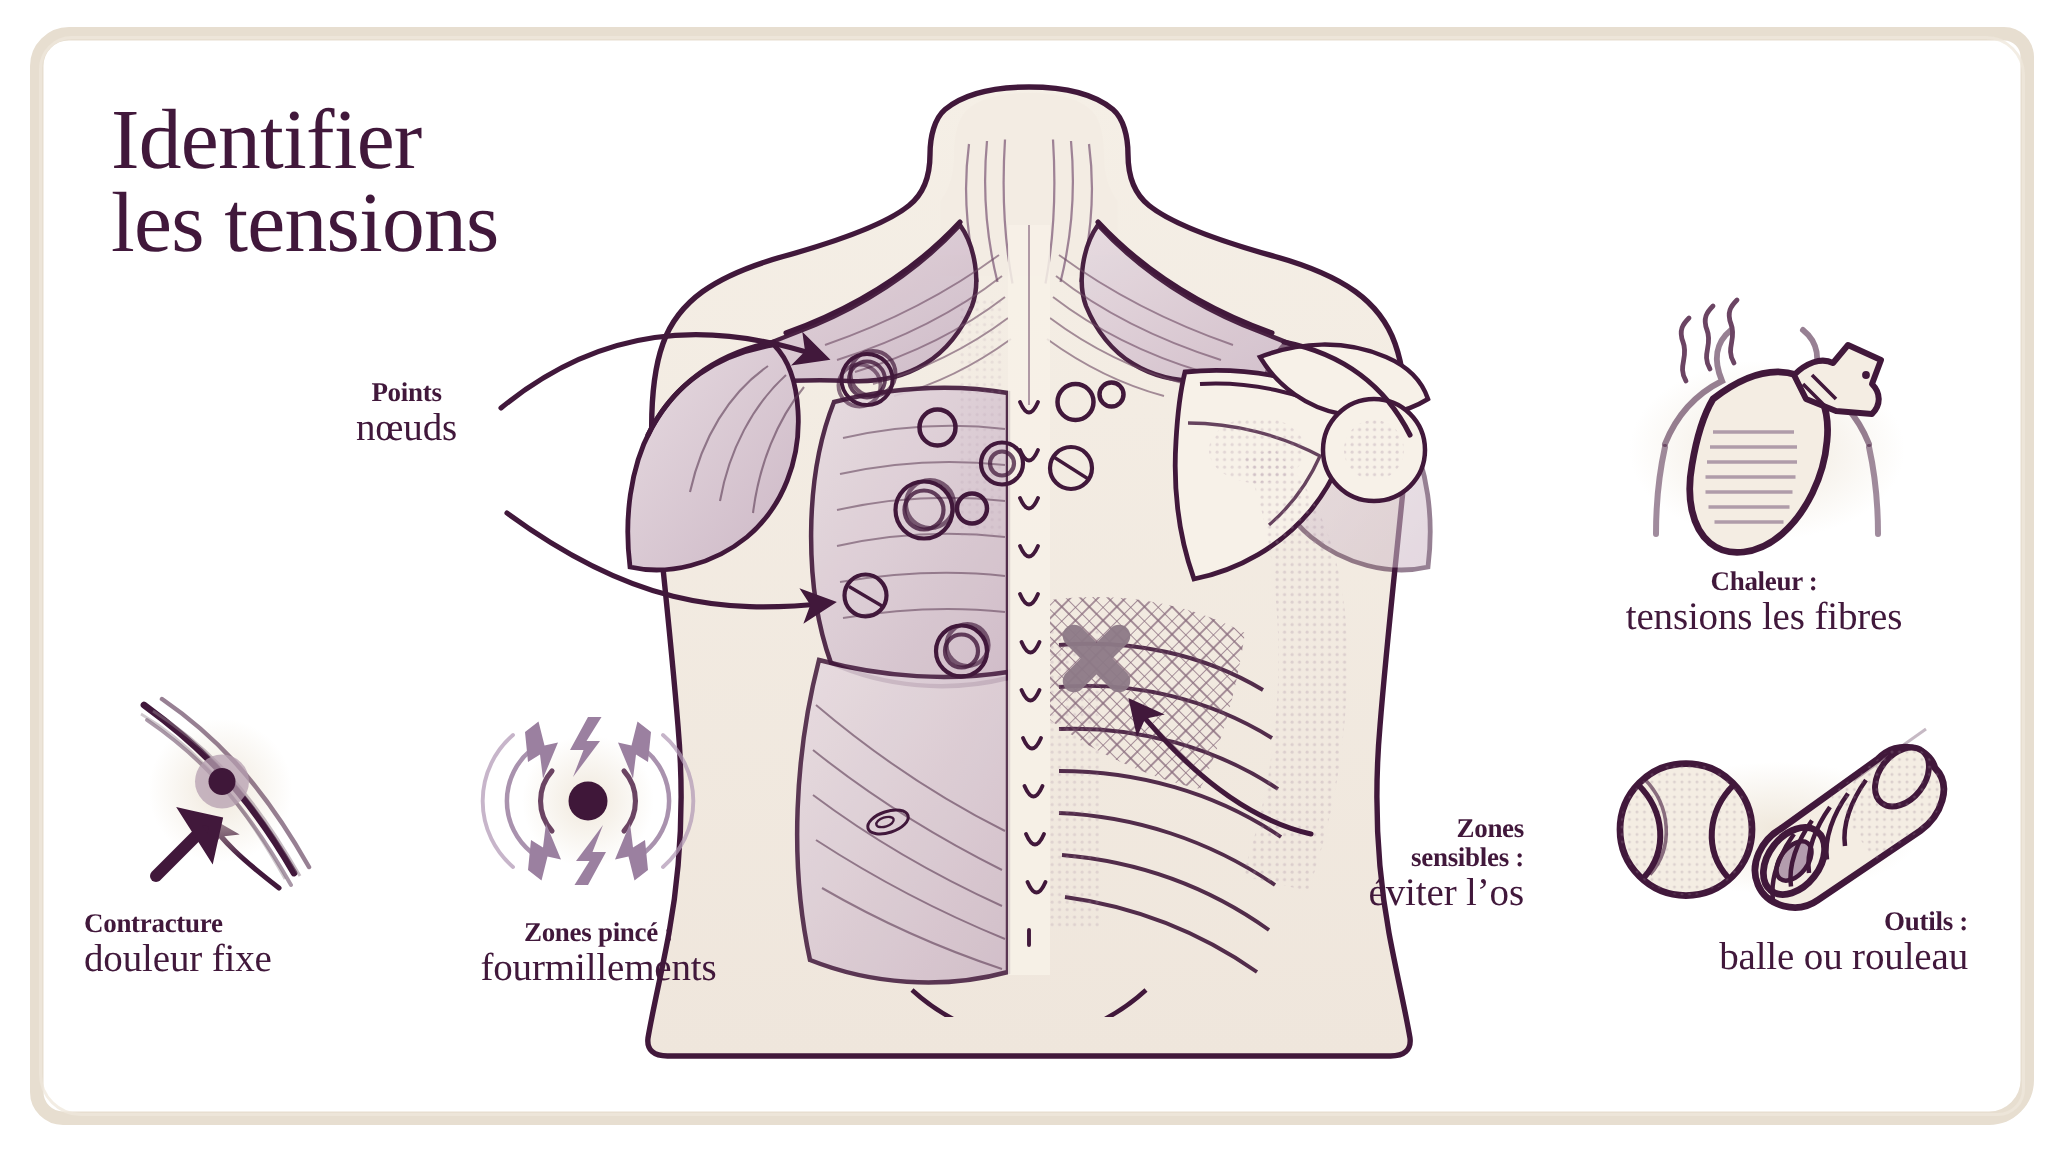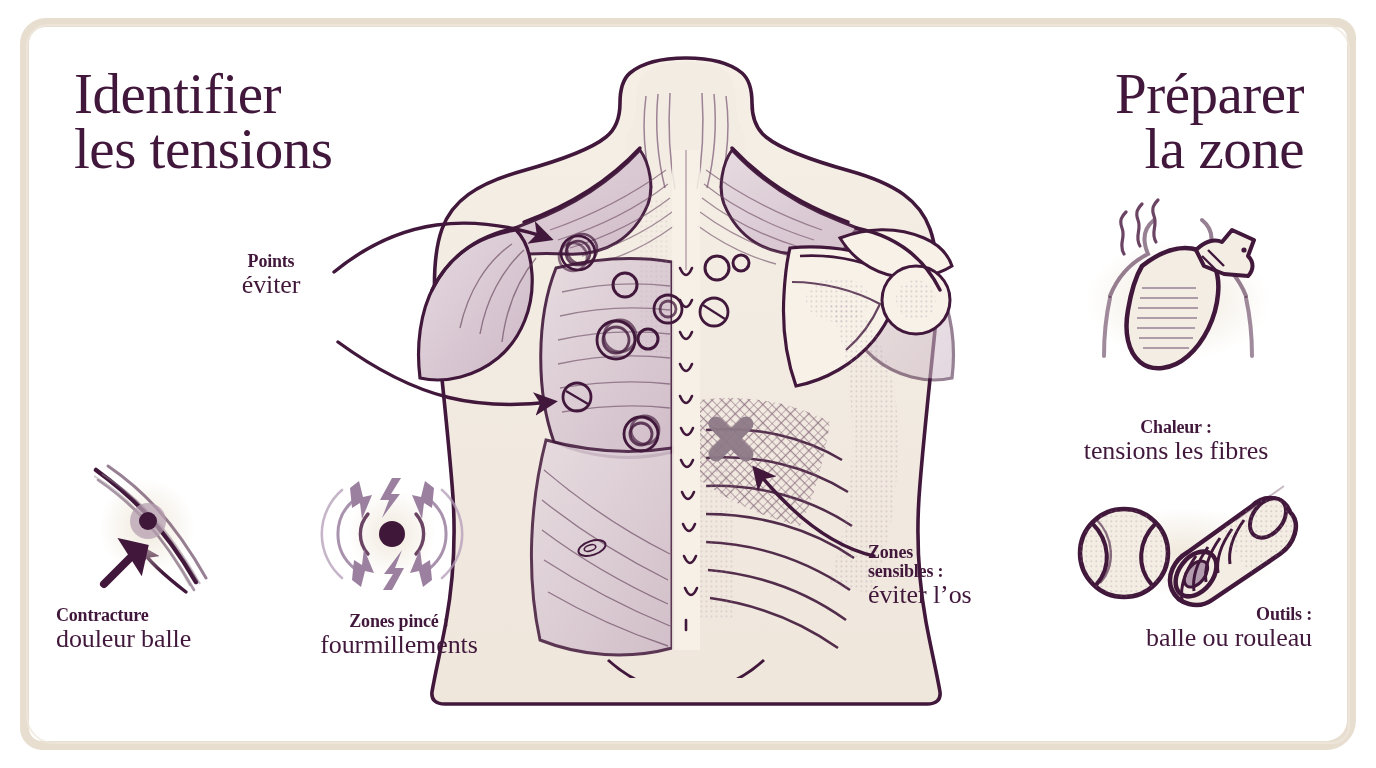--- a/index.html
+++ b/index.html
@@ -52,22 +52,22 @@
   .callout{position:absolute;color:#41183B;line-height:1.06;}
   .callout .ttl{
     display:block;font-weight:700;font-size:18px;letter-spacing:-.2px;
   }
   .callout .sub{
     display:block;font-weight:400;font-size:26px;letter-spacing:-.1px;
   }
   #c-trigger{left:176px;top:252px;width:190px;text-align:center;}
   #c-contracture{left:56px;top:606px;width:228px;text-align:left;}
   #c-nerve{left:292px;top:612px;width:214px;text-align:center;}
-  #c-zones{left:868px;top:543px;width:180px;text-align:left;}
-  #c-heat{left:1028px;top:378px;width:296px;text-align:center;margin-top:40px;}
+  #c-zones{left:836px;top:543px;width:180px;text-align:right;}
+  #c-heat{left:1028px;top:378px;width:296px;text-align:center;}
   #c-tools{left:1062px;top:605px;width:250px;text-align:right;}
 
   
   #art-back,#art-figure,#art-icons,#art-arrows{
     position:absolute;left:0;top:0;width:1376px;height:768px;
   }
   svg{display:block;}
 </style>
 </head>
 <body>
@@ -416,31 +416,29 @@
         <path d="M1236 520 l48 -34" fill="none" stroke="#41183B" stroke-width="2" opacity=".3"></path>
         <g fill="url(#dots2)" opacity=".5">
           <path d="M1252 506 c14 -14 34 -8 38 6 c12 12 4 32 -10 42 l-30 20 l-30 -44 Z"></path>
         </g>
       </g>
     </g>
   </svg>
 
   <div class="heading" id="h-left">Identifier
 les tensions</div>
-  <div class="heading" id="h-right">Préparer
-la zone</div>
 
   <div class="callout" id="c-trigger">
     <span class="ttl">Points</span>
-    <span class="sub">éviter</span>
+    <span class="sub">nœuds</span>
   </div>
 
   <div class="callout" id="c-contracture">
     <span class="ttl">Contracture</span>
-    <span class="sub">douleur balle</span>
+    <span class="sub">douleur fixe</span>
   </div>
 
   <div class="callout" id="c-nerve">
     <span class="ttl">Zones pincé :</span>
     <span class="sub">fourmillements</span>
   </div>
 
   <div class="callout" id="c-zones">
     <span class="ttl">Zones</span>
     <span class="ttl">sensibles :</span>

